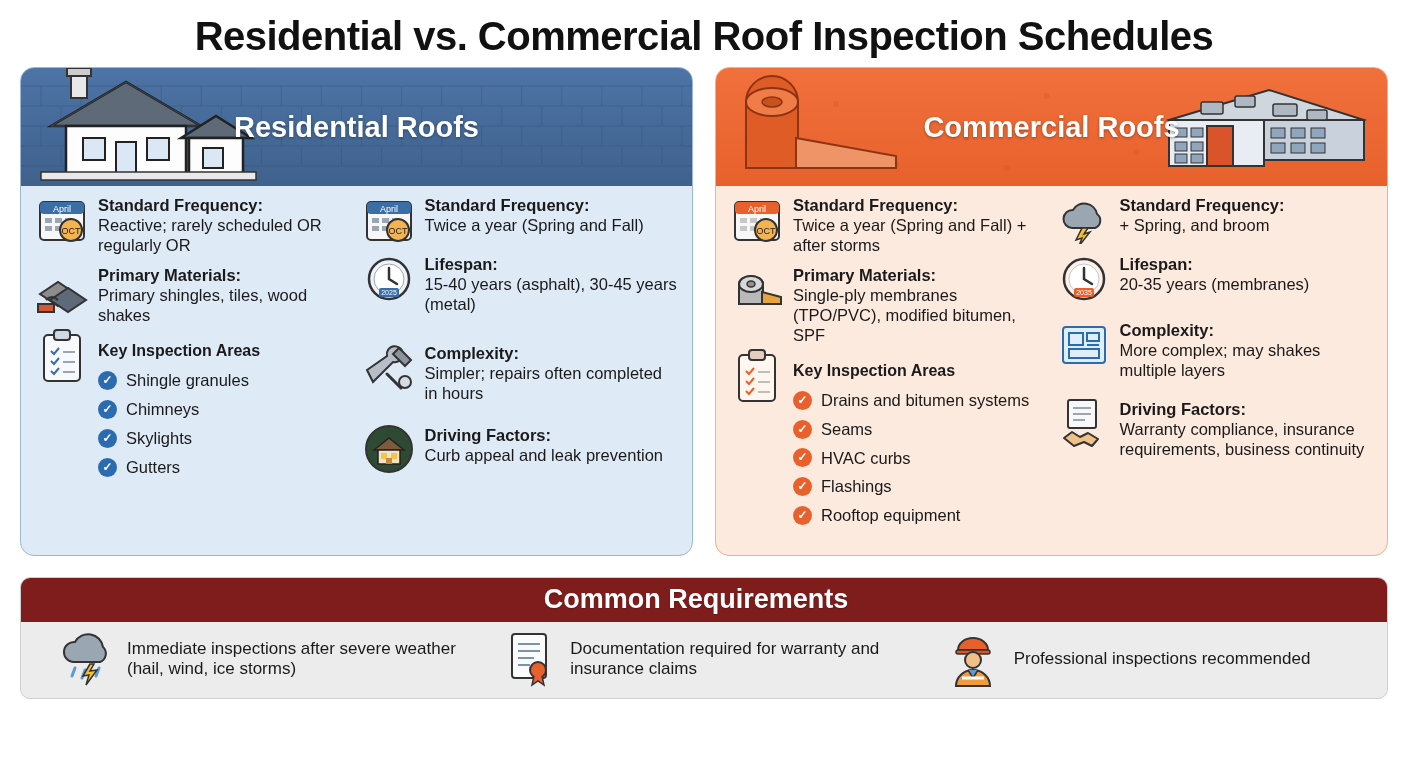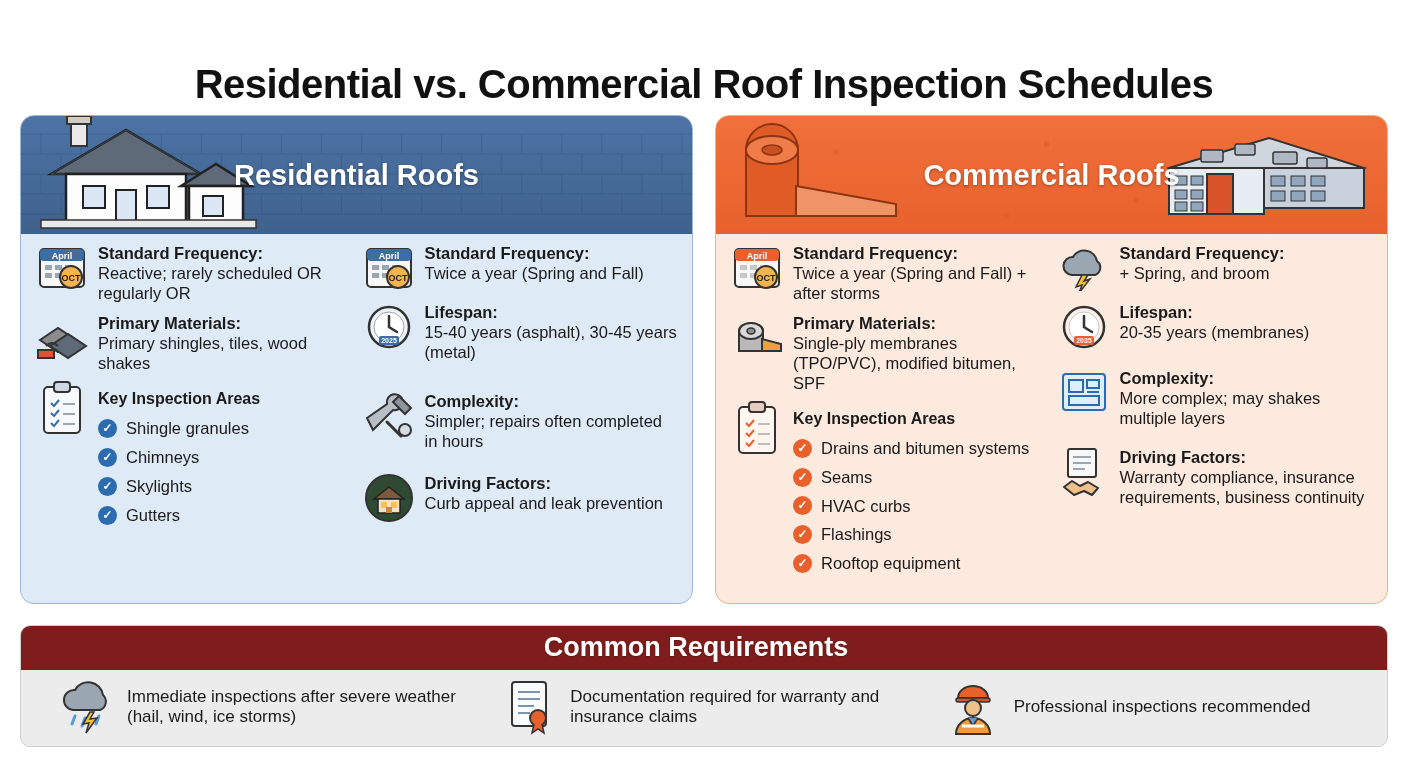--- a/index.html
+++ b/index.html
@@ -4,21 +4,21 @@
 <style>
   * { box-sizing: border-box; }
   html, body { margin:0; padding:0; }
   body {
     width: 1408px; height: 768px;
     background: #ffffff;
     font-family: "Liberation Sans", sans-serif;
     color: #1a1a1a;
     overflow: hidden;
   }
-  .page { position: relative; width: 1408px; height: 658px; margin-top: 48px; }
+  .page { position: relative; width: 1408px; height: 658px; }
 
   .main-title {
     text-align: center;
     font-size: 40px;
     font-weight: bold;
     letter-spacing: -0.5px;
     padding-top: 14px;
     color: #111;
   }
 
@@ -60,21 +60,21 @@
   .hdr-art.right { right: 8px; }
 
   .card-body {
     display: flex;
     padding: 10px 14px 14px 14px;
     gap: 10px;
   }
   .col { width: 50%; }
 
   .item { display: flex; gap: 9px; margin-bottom: 11px; align-items: flex-start; }
-  .item .ico { flex: 0 0 auto; width: 54px; height: 48px; display:flex; align-items:center; justify-content:center;font-weight:bold; }
+  .item .ico { flex: 0 0 auto; width: 54px; height: 48px; display:flex; align-items:flex-end; justify-content:center; }
   .item .txt { font-size: 16.5px; line-height: 1.2; }
   .item .lbl { font-weight: bold; display:block; }
   .item .val { display:block; }
 
   .kia-title { font-size: 16px; font-weight: bold; margin: 2px 0 6px 0; }
   .kia-list { list-style: none; margin: 0; padding: 0; }
   .kia-list li { display: flex; align-items: center; gap: 9px; font-size: 16.5px; line-height: 1.75; }
   .check { flex:0 0 auto; width: 19px; height: 19px; border-radius: 50%; display:flex; align-items:center; justify-content:center; color:#fff; font-size: 12px; font-weight:bold; }
   .check.blue { background:#2b6cb0; }
   .check.orange { background:#e8612c; }

